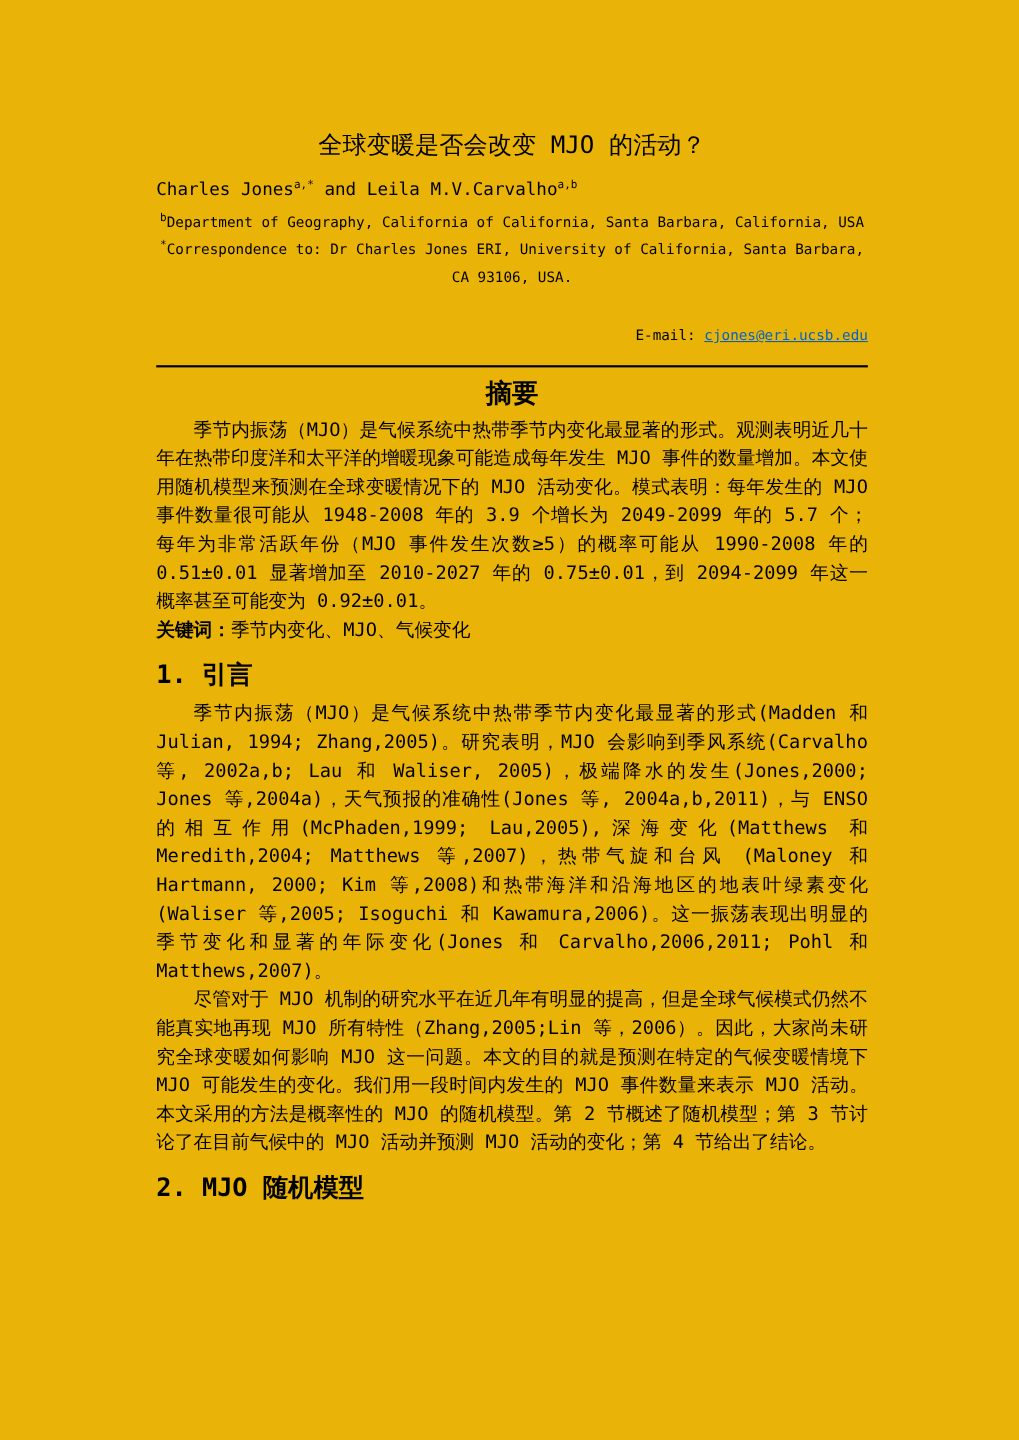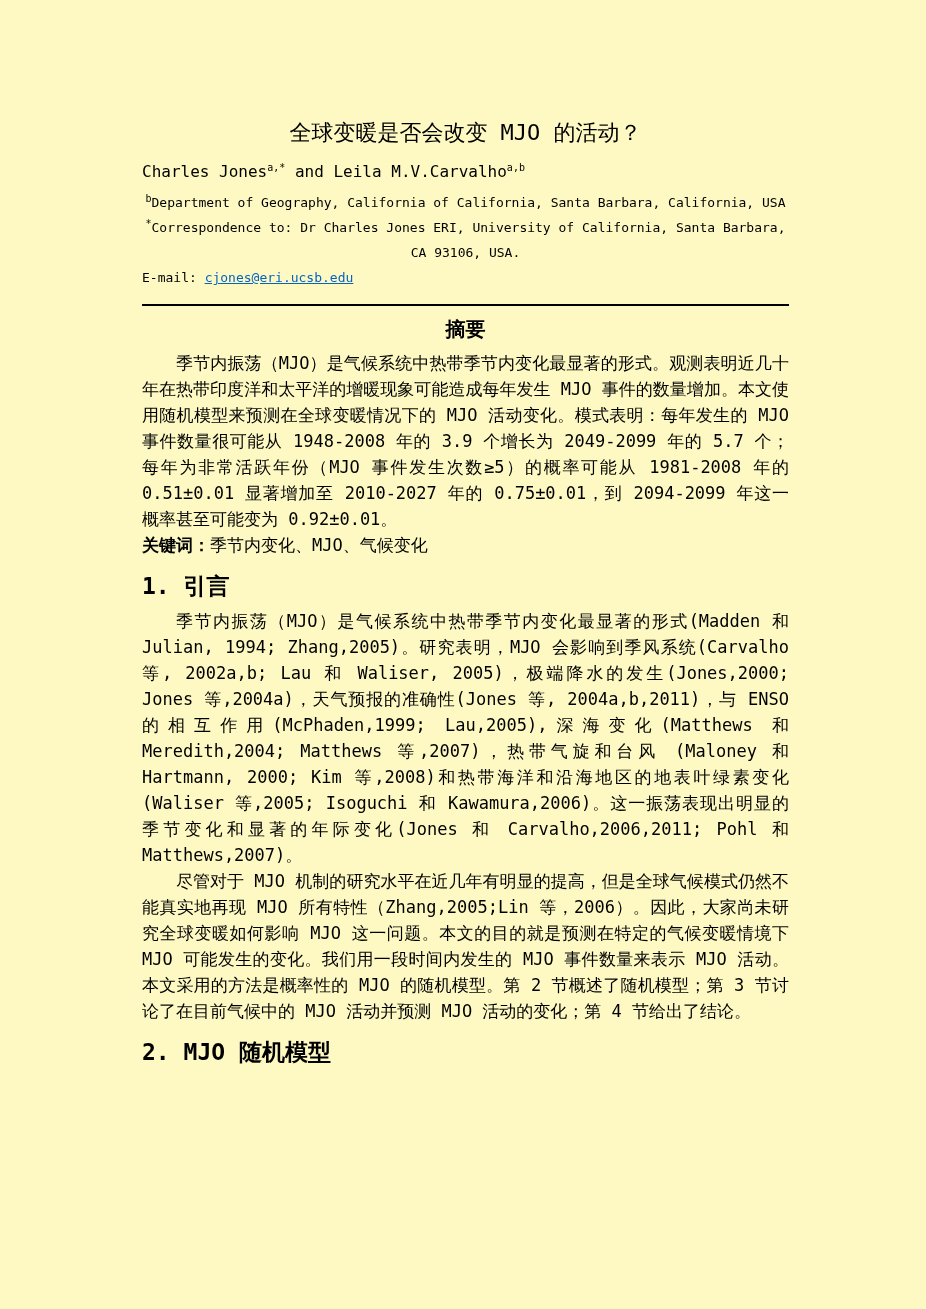--- a/index.html
+++ b/index.html
@@ -2,21 +2,21 @@
 <html><head>
 <meta charset="utf-8">
 <style>
   * { margin: 0; padding: 0; box-sizing: border-box; }
   html, body { background: #ffffff; }
   .page {
     position: relative;
     width: 926px;
     height: 1309px;
     margin: 0 auto;
-    background: #fef9c3;
+    background: #eab308;
     color: #000000;
     font-family: "DejaVu Sans Mono", "Liberation Mono", monospace;
     padding: 118px 137px 40px 142px;
     overflow: hidden;
   }
   .title {
     text-align: center;
     font-size: 22px;
     font-weight: normal;
     line-height: 30px;
@@ -33,37 +33,38 @@
     line-height: 0;
   }
   .affiliations {
     margin-top: 6px;
     text-align: center;
     font-size: 13px;
     line-height: 25px;
   }
   .affil-line { text-align: center; }
   .email-line {
-    text-align: left;
+    text-align: right;
     font-size: 13px;
     line-height: 25px;
+    margin-top: 28px;
   }
   .email-link {
     color: #0563c1;
     text-decoration: underline;
     cursor: pointer;
   }
   .rule {
     border: none;
     border-top: 2px solid #000000;
     margin: 14px 0 8px 0;
   }
   .abstract-heading {
     text-align: center;
-    font-size: 20px;
+    font-size: 24px;
     font-weight: bold;
     line-height: 30px;
     margin: 8px 0 6px 0;
   }
   .body-text {
     font-size: 17px;
     line-height: 26px;
     text-align: justify;
   }
   .body-text p.para {
@@ -97,21 +98,21 @@
     <div class="affil-line"><sup>*</sup><span>Correspondence to: Dr Charles Jones ERI, University of California, Santa Barbara,</span></div>
     <div class="affil-line"><span>CA 93106, USA.</span></div>
     <div class="email-line"><span>E-mail: </span><a class="email-link">cjones@eri.ucsb.edu</a></div>
   </div>
 
   <hr class="rule">
 
   <h2 class="abstract-heading">摘要</h2>
 
   <div class="body-text">
-    <p class="para">季节内振荡（MJO）是气候系统中热带季节内变化最显著的形式。观测表明近几十年在热带印度洋和太平洋的增暖现象可能造成每年发生 MJO 事件的数量增加。本文使用随机模型来预测在全球变暖情况下的 MJO 活动变化。模式表明：每年发生的 MJO 事件数量很可能从 1948-2008 年的 3.9 个增长为 2049-2099 年的 5.7 个；每年为非常活跃年份（MJO 事件发生次数≥5）的概率可能从 1981-2008 年的 0.51±0.01 显著增加至 2010-2027 年的 0.75±0.01，到 2094-2099 年这一概率甚至可能变为 0.92±0.01。</p>
+    <p class="para">季节内振荡（MJO）是气候系统中热带季节内变化最显著的形式。观测表明近几十年在热带印度洋和太平洋的增暖现象可能造成每年发生 MJO 事件的数量增加。本文使用随机模型来预测在全球变暖情况下的 MJO 活动变化。模式表明：每年发生的 MJO 事件数量很可能从 1948-2008 年的 3.9 个增长为 2049-2099 年的 5.7 个；每年为非常活跃年份（MJO 事件发生次数≥5）的概率可能从 1990-2008 年的 0.51±0.01 显著增加至 2010-2027 年的 0.75±0.01，到 2094-2099 年这一概率甚至可能变为 0.92±0.01。</p>
     <p class="keywords"><span class="kw-label">关键词：</span><span>季节内变化、MJO、气候变化</span></p>
   </div>
 
   <h2 class="section-heading">1. 引言</h2>
   <div class="body-text">
     <p class="para">季节内振荡（MJO）是气候系统中热带季节内变化最显著的形式(Madden 和 Julian, 1994; Zhang,2005)。研究表明，MJO 会影响到季风系统(Carvalho 等, 2002a,b; Lau 和 Waliser,  2005)，极端降水的发生(Jones,2000;  Jones 等,2004a)，天气预报的准确性(Jones 等, 2004a,b,2011)，与 ENSO 的相互作用(McPhaden,1999; Lau,2005),深海变化(Matthews 和 Meredith,2004; Matthews 等,2007)，热带气旋和台风 (Maloney 和 Hartmann, 2000; Kim 等,2008)和热带海洋和沿海地区的地表叶绿素变化(Waliser 等,2005;  Isoguchi 和 Kawamura,2006)。这一振荡表现出明显的季节变化和显著的年际变化(Jones 和 Carvalho,2006,2011; Pohl 和 Matthews,2007)。</p>
     <p class="para">尽管对于 MJO 机制的研究水平在近几年有明显的提高，但是全球气候模式仍然不能真实地再现 MJO 所有特性（Zhang,2005;Lin 等，2006）。因此，大家尚未研究全球变暖如何影响 MJO 这一问题。本文的目的就是预测在特定的气候变暖情境下 MJO 可能发生的变化。我们用一段时间内发生的 MJO 事件数量来表示 MJO 活动。本文采用的方法是概率性的 MJO 的随机模型。第 2 节概述了随机模型；第 3 节讨论了在目前气候中的 MJO 活动并预测 MJO 活动的变化；第 4 节给出了结论。</p>
   </div>
 
   <h2 class="section-heading">2. MJO 随机模型</h2>

